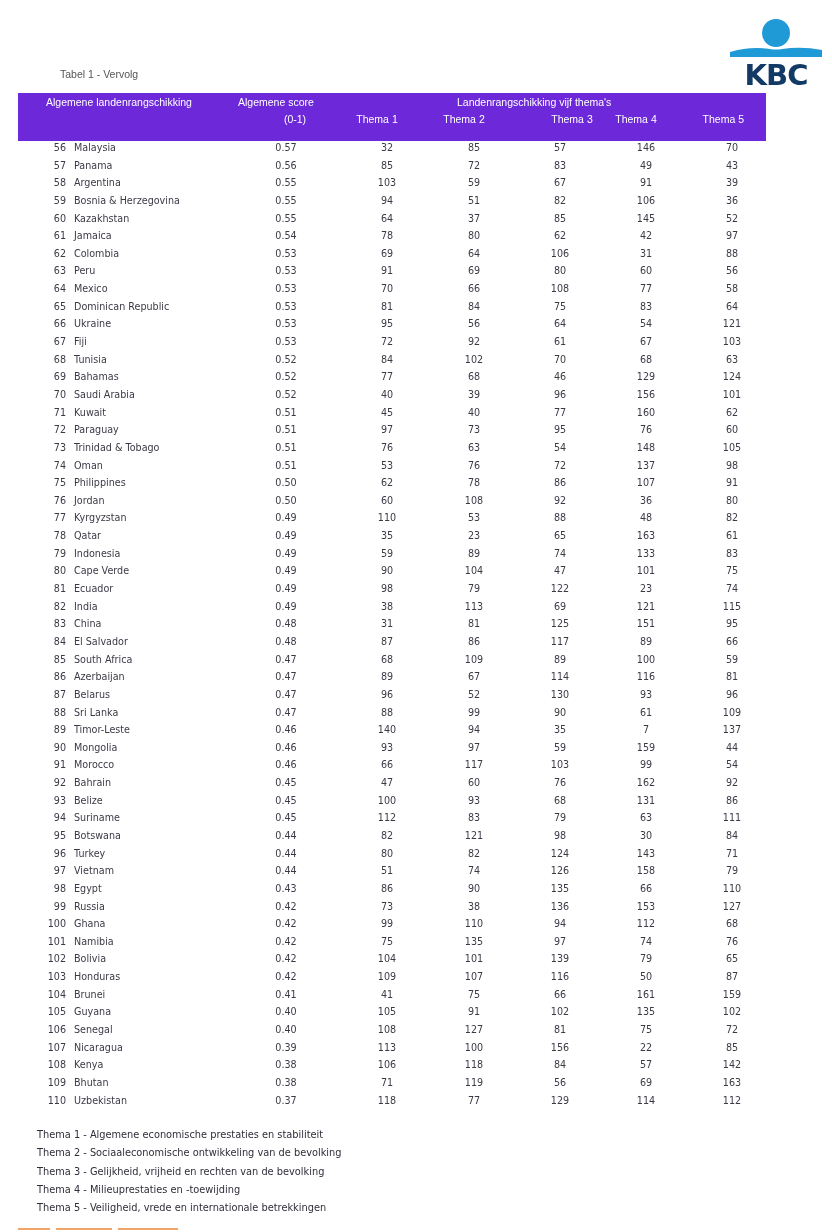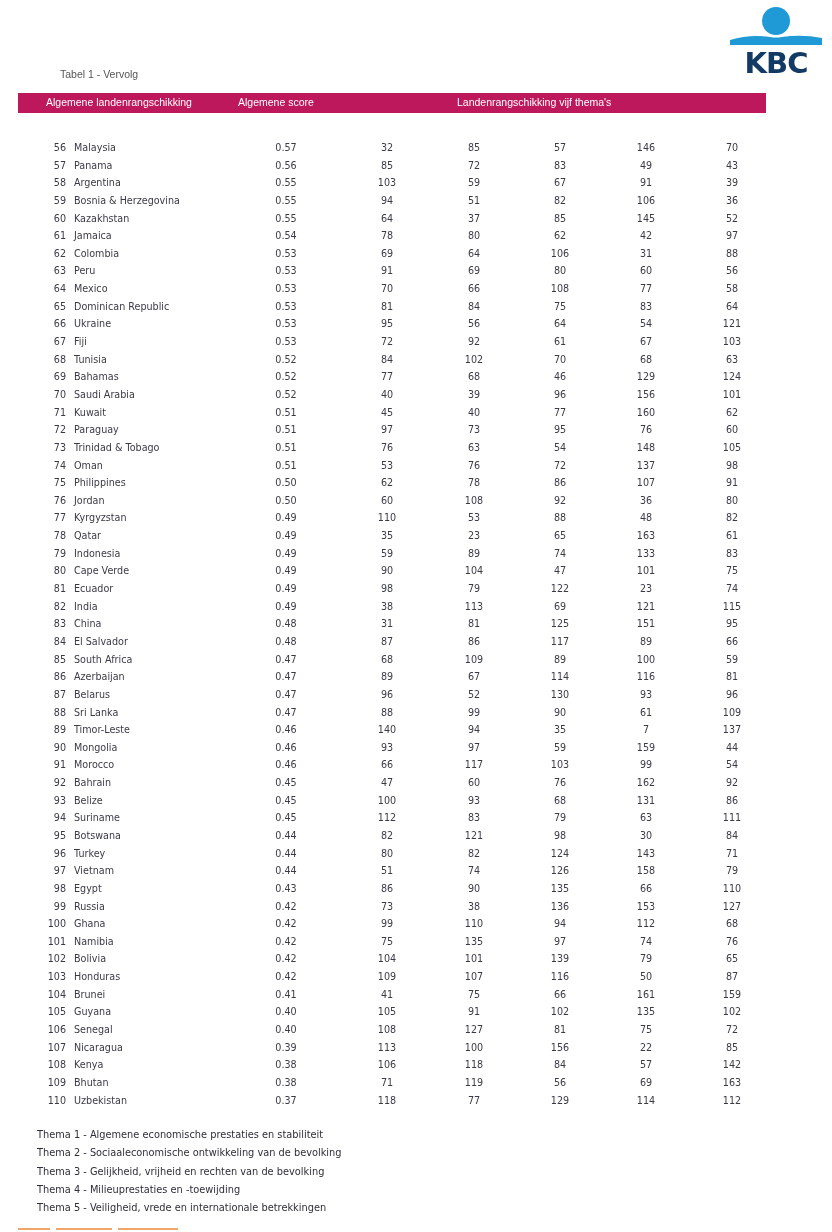--- a/index.html
+++ b/index.html
@@ -1,21 +1,21 @@
 <!DOCTYPE html>
 <html><head>
 <meta charset="utf-8">
 <style>
   html, body { margin: 0; padding: 0; background: #ffffff; }
   body { width: 832px; height: 1232px; position: relative; overflow: hidden;
          font-family: "DejaVu Sans", sans-serif; color: #3a3a46; }
-  .logo { position: absolute; left: 730px; top: 4px; width: 92px; height: 72px; }
+  .logo { position: absolute; left: 730px; top: 16px; width: 92px; height: 72px; }
   .caption { position: absolute; left: 20px; top: 68px; font-family: "Liberation Sans", sans-serif;
              font-size: 10.5px; color: #555; margin-left: 40px; }
-  .head { position: absolute; left: 18px; top: 93px; width: 748px; height: 20px; background: #be185d; color: #ffffff;
+  .head { position: absolute; left: 18px; top: 93px; width: 748px; height: 48px; background: #6d28d9; color: #ffffff;
           font-family: "Liberation Sans", sans-serif; font-size: 10.5px; }
   .head span { position: absolute; white-space: nowrap; }
   .rows { position: absolute; left: 0; top: 139px; width: 832px; padding-left: 10px; }
   .row { position: relative; height: 17.65px; font-size: 9.6px; line-height: 17.65px; }
   .row span { position: absolute; top: 0; white-space: nowrap; }
   .rank { left: 30px; width: 26px; text-align: right; }
   .country { left: 64px; }
   .score { left: 255px; width: 42px; text-align: center; }
   .t1 { left: 355px; width: 44px; text-align: center; }
   .t2 { left: 442px; width: 44px; text-align: center; }

